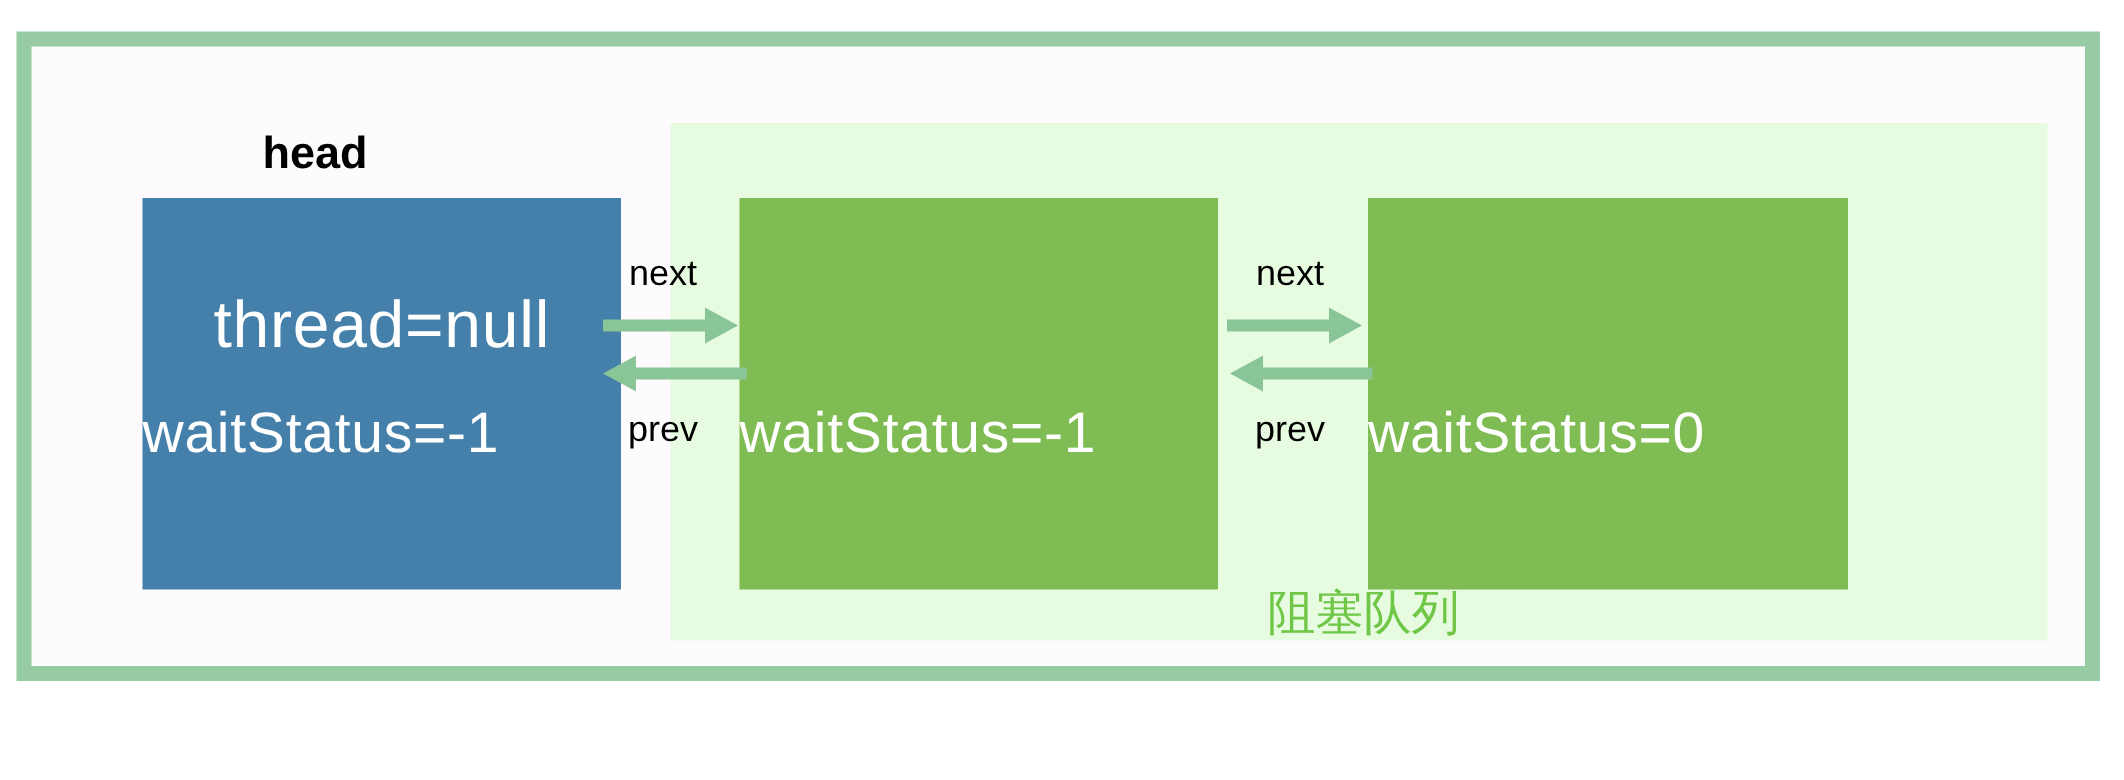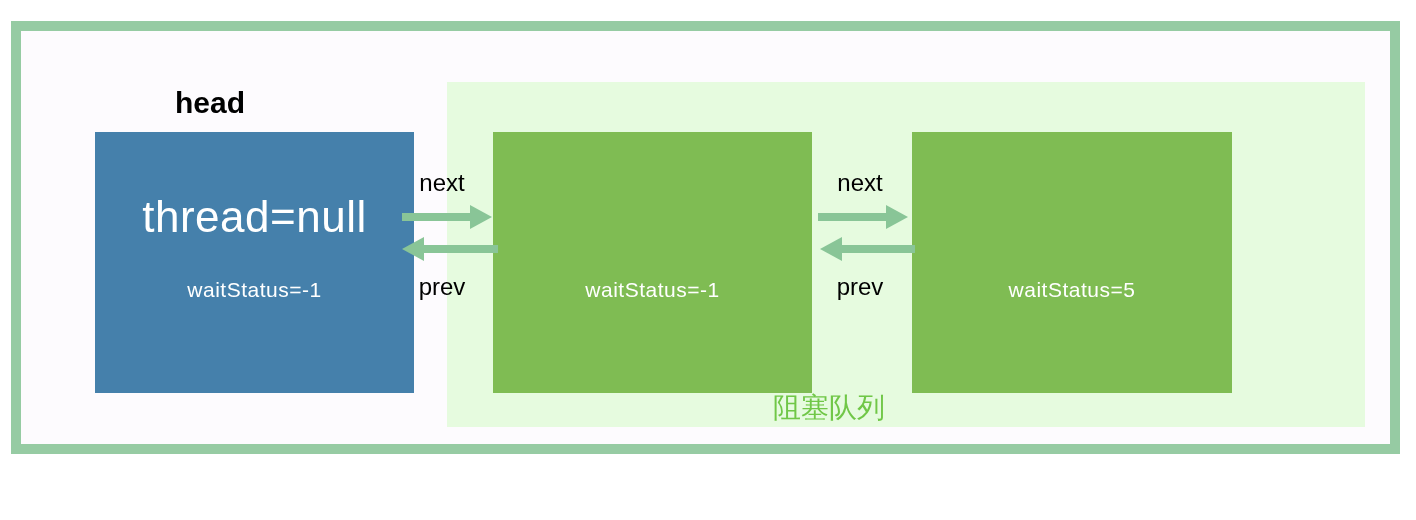--- a/index.html
+++ b/index.html
@@ -59,22 +59,22 @@
     width: 100%;
     text-align: center;
     font-size: 44px;
     line-height: 44px;
     letter-spacing: 0.5px;
   }
   .node .wait-line {
     position: absolute;
     left: 0; top: 142px;
     width: 100%;
-    text-align: center;
-    font-size: 21px;
+    text-align: left;
+    font-size: 38px;
     line-height: 31px;
     letter-spacing: 0.5px;
   }
 
   
   .edge-label {
     width: 100px;
     height: 30px;
     line-height: 30px;
     text-align: center;
@@ -109,22 +109,22 @@
   .shaft.w68 { width: 68px; }
   .shaft.w74 { width: 74px; }
   .shaft.w73 { width: 73px; }
 
   
   .queue-label {
     left: 763px; top: 380px;
     width: 200px;
     height: 36px;
     line-height: 36px;
-    text-align: left;
-    font-size: 28px;
+    text-align: right;
+    font-size: 32px;
     color: var(--queue_label_color, #70c747);
   }
 </style>
 </head>
 <body>
 
 <div class="abs frame">
 
   <div class="abs panel" style="left:426px; top:51px;"></div>
 
@@ -133,21 +133,21 @@
   <div class="abs node blue" style="left:58px; top:101px; width:319px;margin-left:16px;">
     <div class="thread-line">thread=null</div>
     <div class="wait-line">waitStatus=-1</div>
   </div>
 
   <div class="abs node green" style="left:472px; top:101px; width:319px;">
     <div class="wait-line">waitStatus=-1</div>
   </div>
 
   <div class="abs node green" style="left:891px; top:101px; width:320px;">
-    <div class="wait-line">waitStatus=5</div>
+    <div class="wait-line">waitStatus=0</div>
   </div>
 
   <div class="abs edge-label next" style="left:371px; top:137px;">next</div>
   <div class="abs arrow" style="left:381px; top:174px;">
     <div class="shaft w68"></div>
     <div class="tri-right"></div>
   </div>
   <div class="abs arrow" style="left:381px; top:206px;">
     <div class="tri-left"></div>
     <div class="shaft w74"></div>

